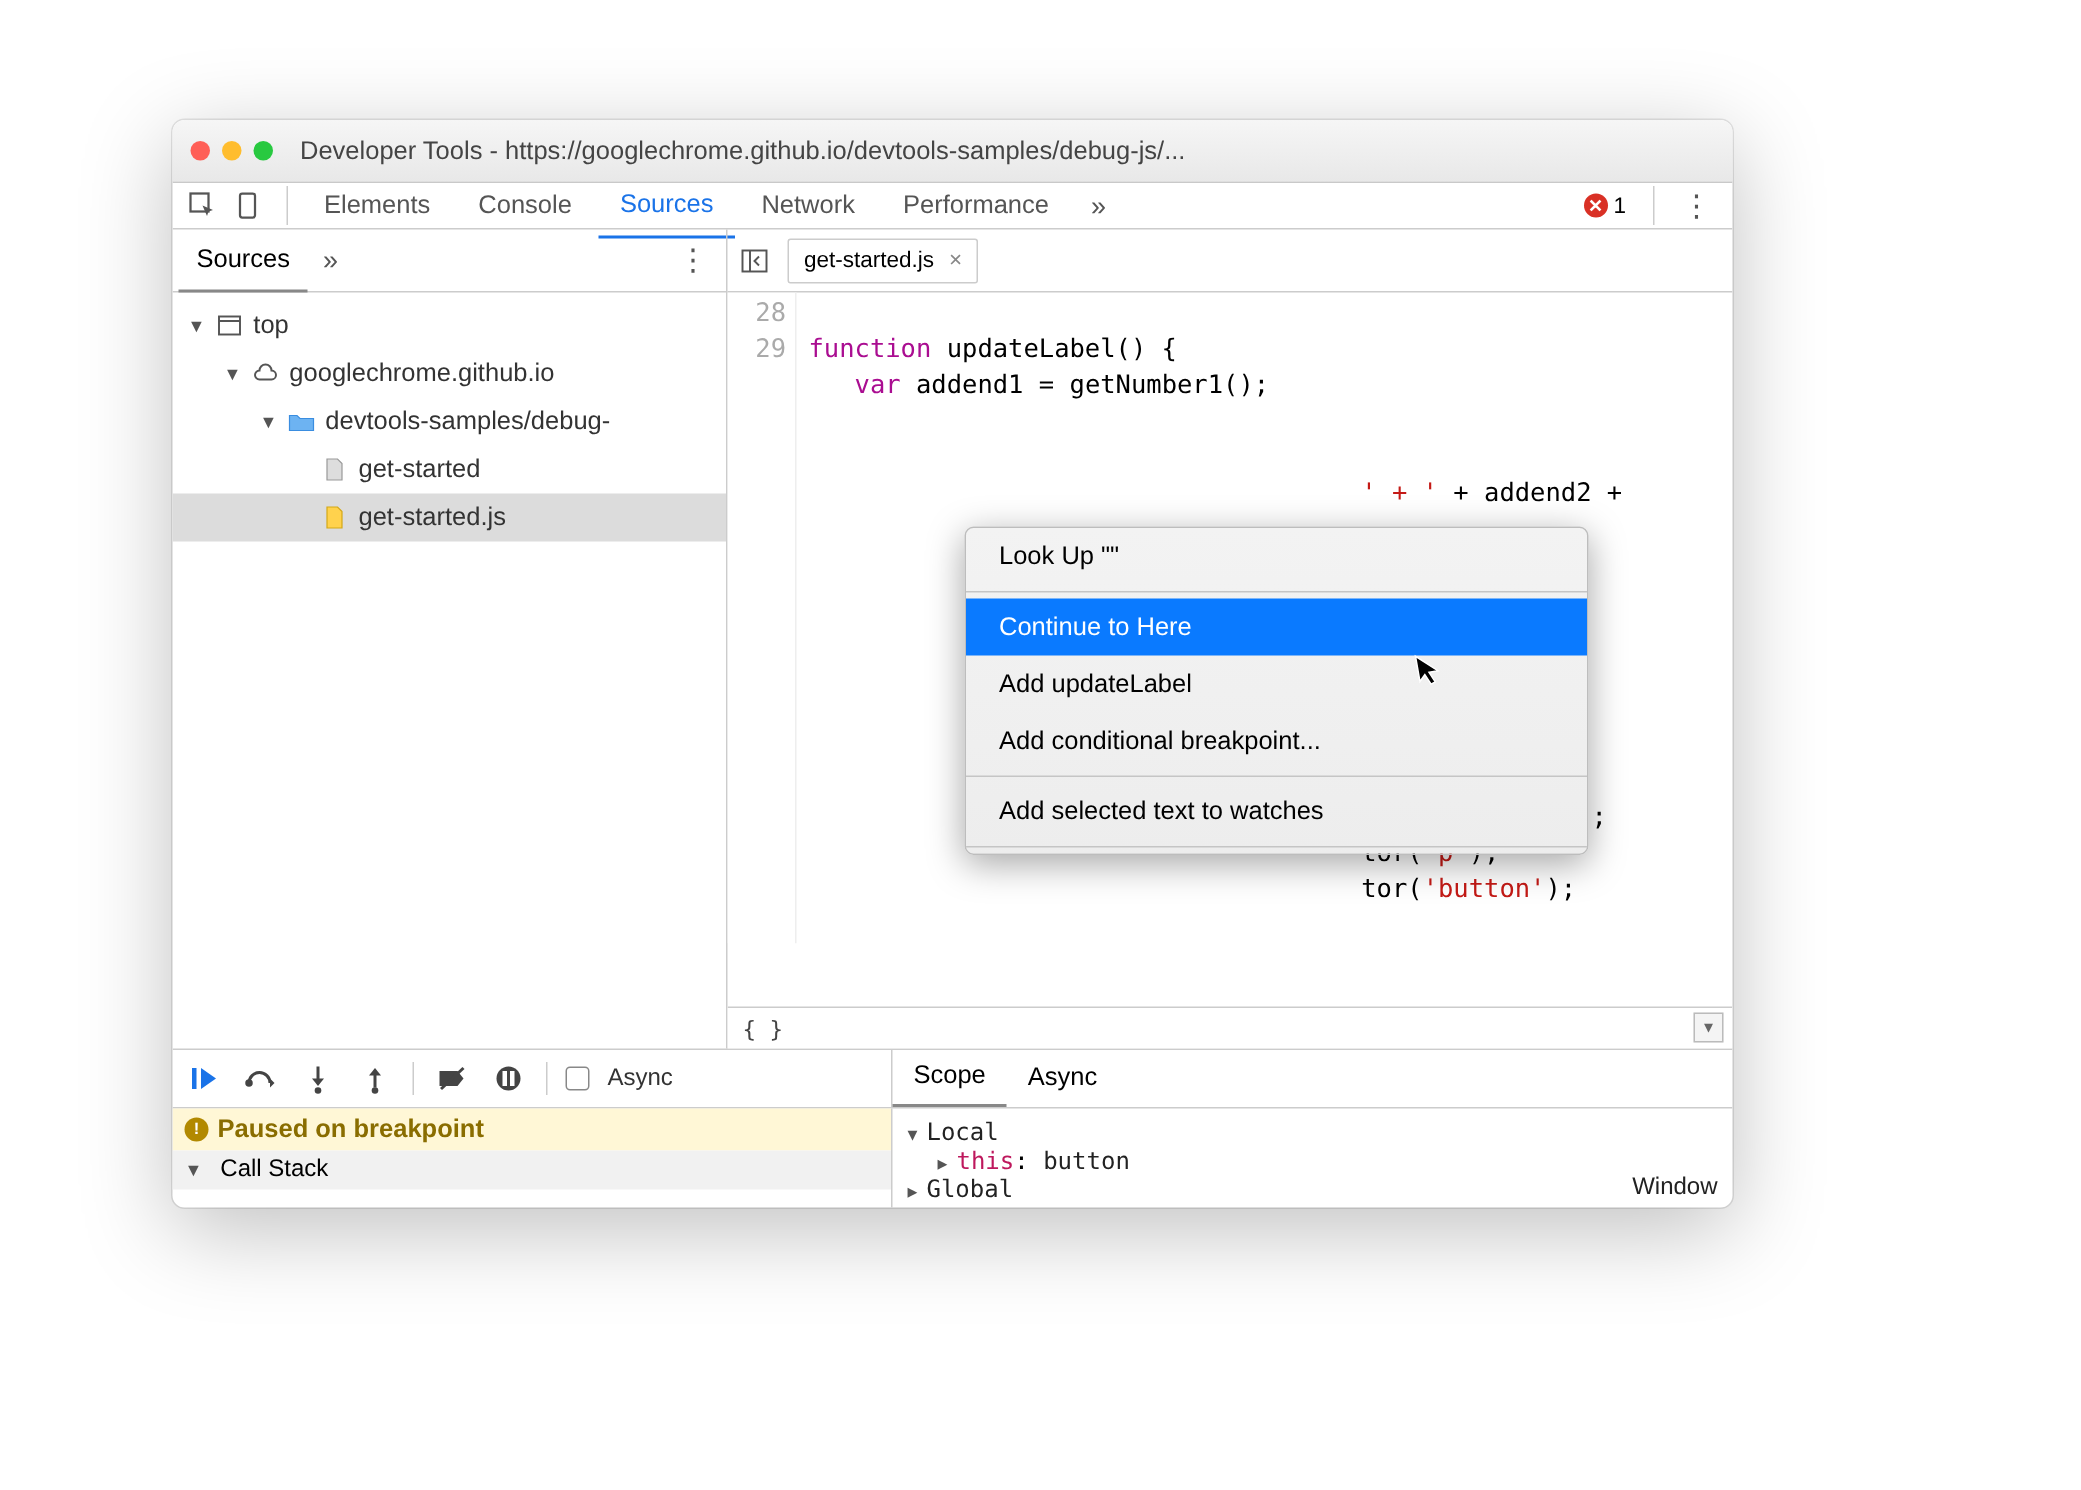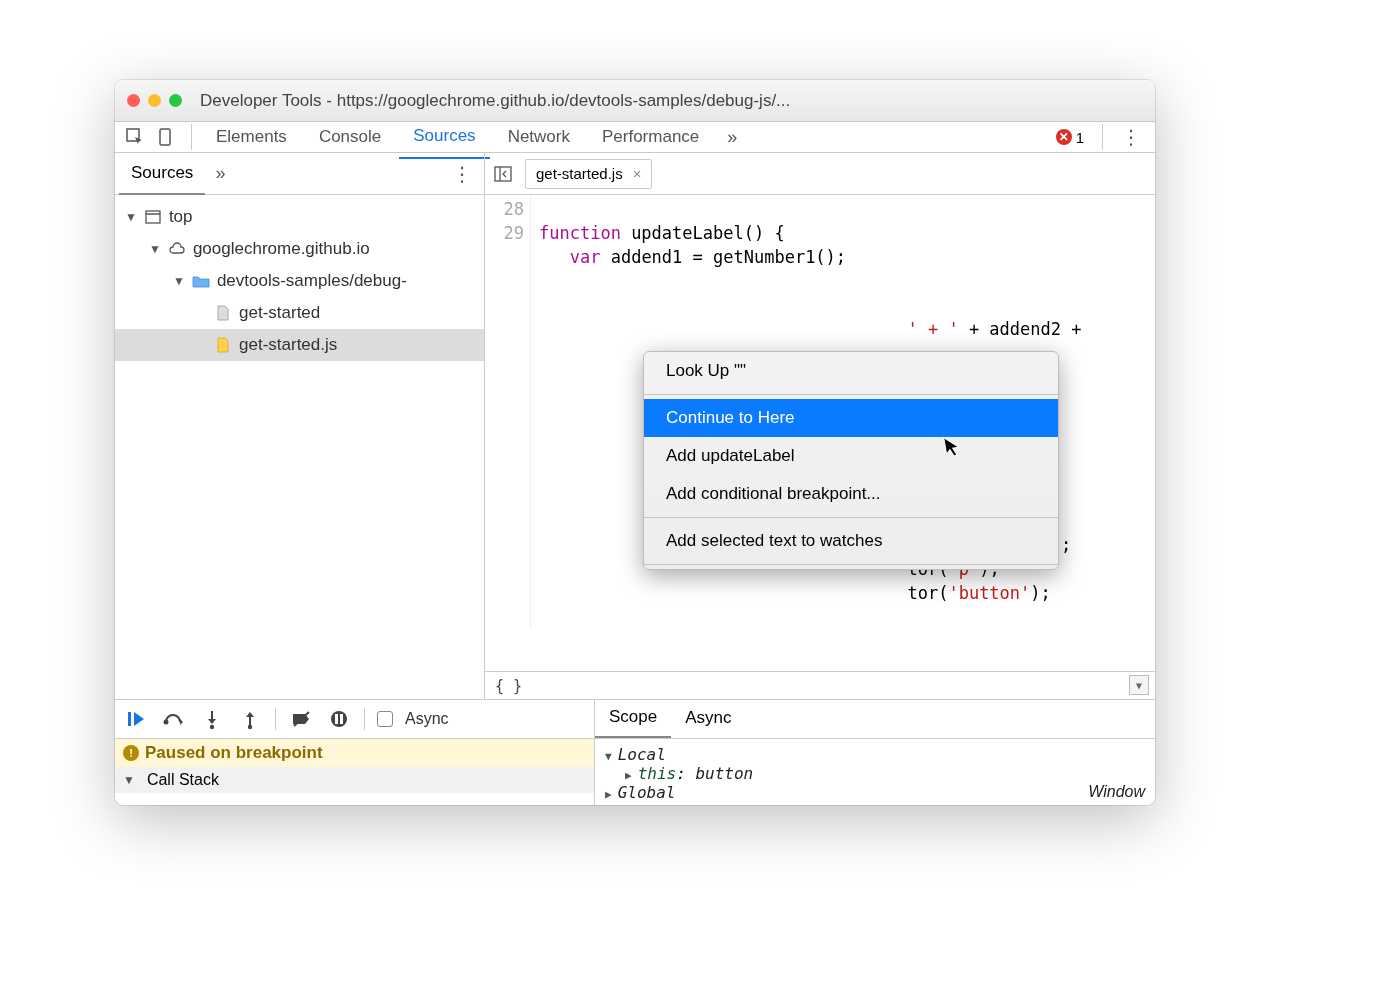--- a/index.html
+++ b/index.html
@@ -138,23 +138,23 @@
   .lower {
     display:flex; height:calc(725px - 42px - 44px - 546px - 40px);
     min-height:0;
   }
   .lower { height: 93px; }
   .lower-left { width:480px; border-right:1px solid #ccc; font-size:17px; }
   .paused-banner { background:#fff7d6; color:#8a6d00; font-weight:600; font-size:17px; padding:4px 8px; display:flex; align-items:center; gap:6px; }
   .paused-banner .warn { width:16px; height:16px; border-radius:50%; background:#b28900; color:#fff; font-size:11px; display:flex; align-items:center; justify-content:center; }
   .section-head { background:#f1f1f1; padding:4px 8px; font-size:16px; display:flex; align-items:center; gap:6px; }
 
-  .lower-right { flex:1; font-family:Menlo, monospace; font-size:16px; padding:6px 10px;font-style:italic; }
+  .lower-right { flex:1; font-family:Menlo, monospace; font-size:16px; padding:6px 10px; }
   .lower-right .tri-s { font-size:11px; margin-right:6px; color:#555; }
-  .kw2 { color:#14532d; }
+  .kw2 { color:#be185d; }
   .obj-name { color:#222; }
   .winlabel { float:right; color:#222; font-family:-apple-system, Arial; }
 
   svg { overflow:visible; }
 </style>
 </head>
 <body>
 
 <div class="devtools-window">
 

